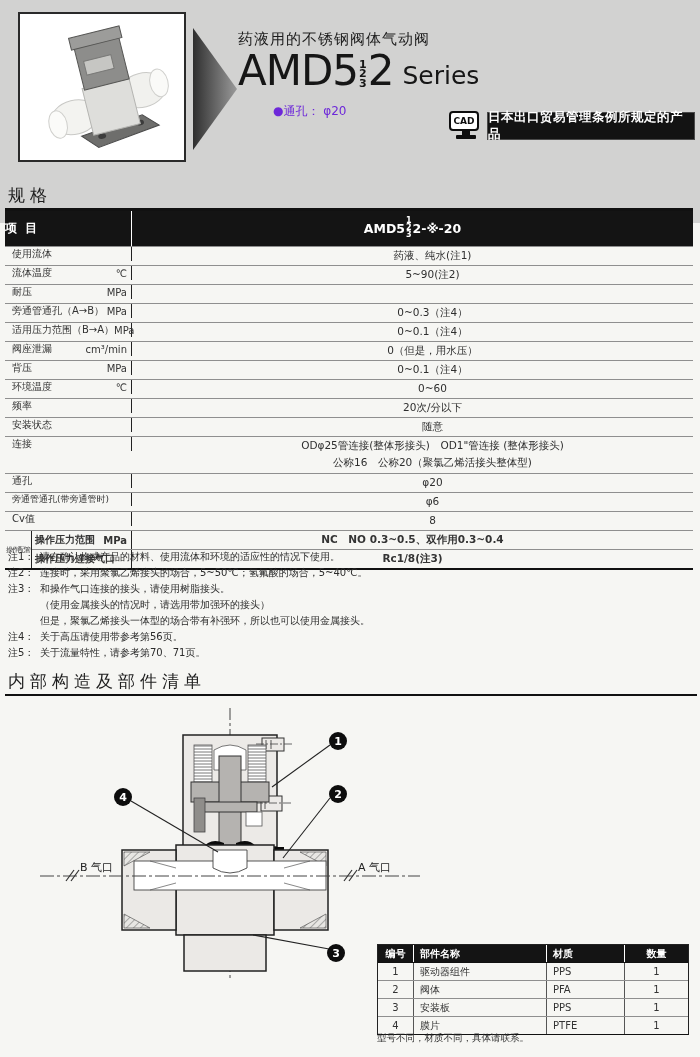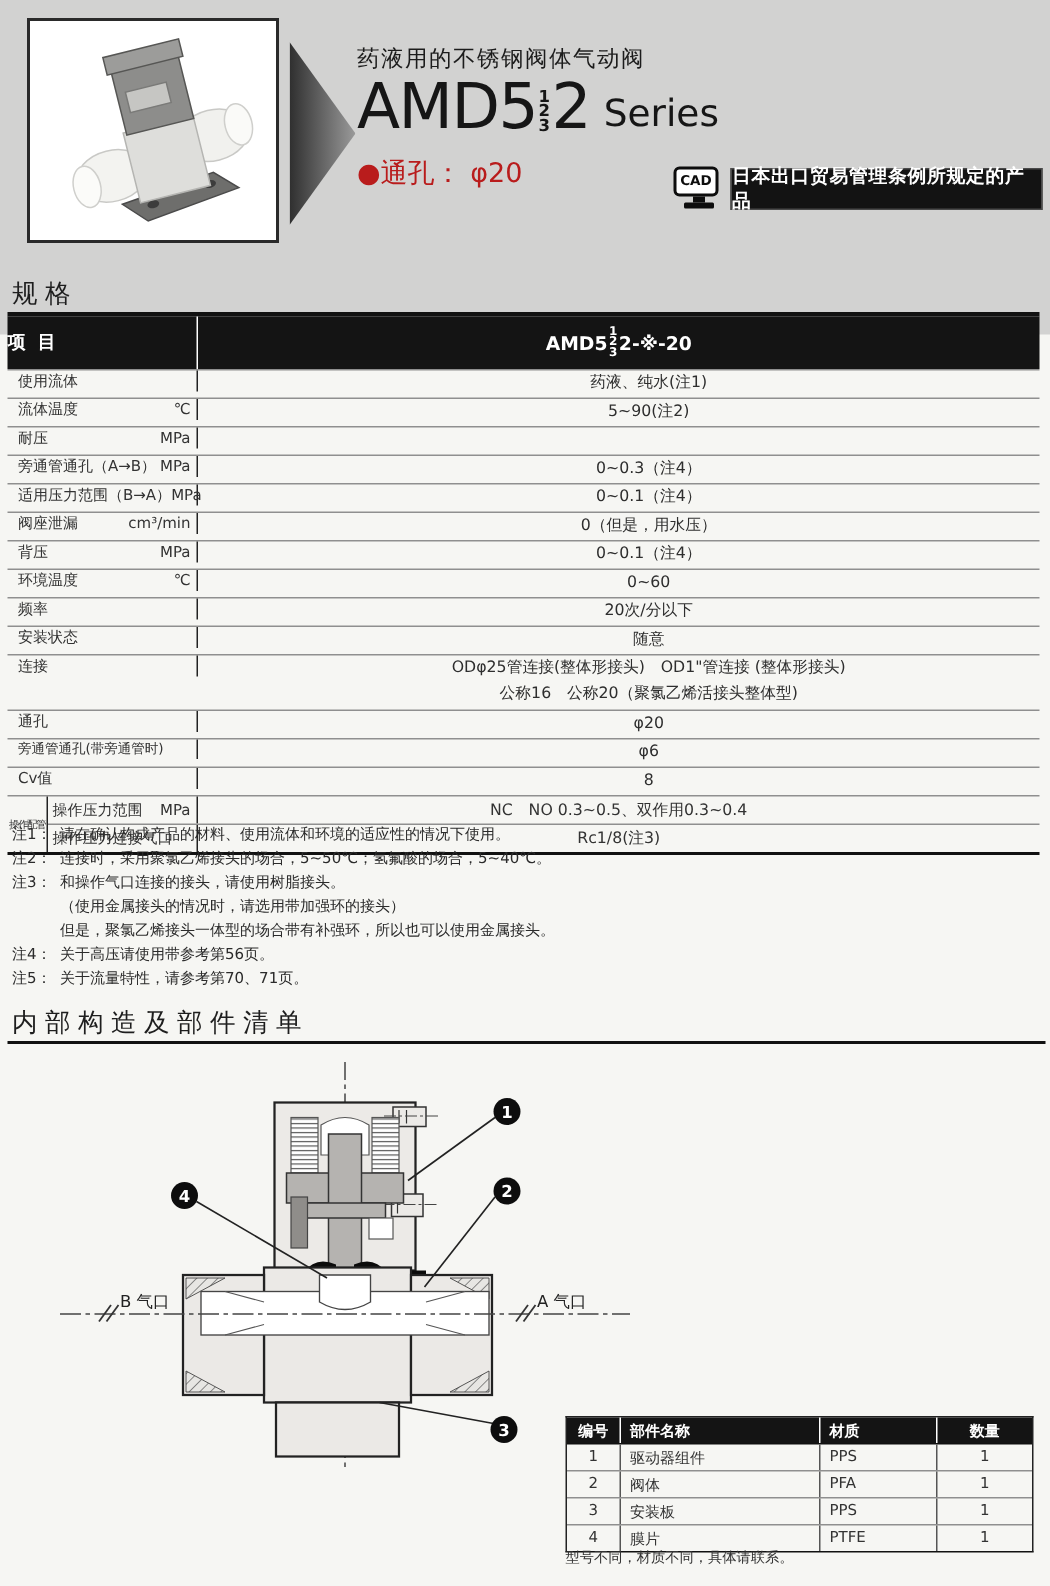--- a/index.html
+++ b/index.html
@@ -14,21 +14,21 @@
   .photo{position:absolute;left:18px;top:12px;width:168px;height:150px;background:#fff;border:2px solid #2a2a2a;box-sizing:border-box;}
   .arrow{position:absolute;left:193px;top:28px;width:44px;height:122px;
     background:linear-gradient(90deg,#2f2f2f,#9a9a9a);
     clip-path:polygon(0 0,100% 50%,0 100%);}
   .headtext{position:absolute;left:238px;top:30px;}
   .subtitle{font-size:15px;letter-spacing:1px;color:#1c1c1c;}
   .title{display:flex;align-items:flex-end;margin-top:2px;color:#161616;}
   .title .big{font-size:42px;line-height:40px;letter-spacing:-1px;}
   .stack{display:inline-flex;flex-direction:column;justify-content:center;font-size:11px;line-height:9.5px;font-weight:bold;margin:0 1px;transform:translateY(-3px);}
   .title .series{font-size:25px;line-height:30px;margin-left:9px;}
-  .bullet{font-size:18px;margin-top:12px;color:#b91c1c;}
+  .bullet{font-size:12px;margin-top:12px;color:#6d28d9;margin-left:35px;}
   .cadicon{position:absolute;left:449px;top:111px;width:34px;height:32px;}
   .cadicon .screen{width:30px;height:20px;border:2.5px solid #0d0d0d;border-radius:4px;background:#fff;
     display:flex;align-items:center;justify-content:center;font-size:9px;font-weight:bold;color:#0d0d0d;box-sizing:border-box;}
   .cadicon .neck{width:8px;height:4px;background:#0d0d0d;margin:0 auto;}
   .cadicon .foot{width:20px;height:4px;background:#0d0d0d;margin:0 auto;border-radius:1px;}
   .banner{position:absolute;left:487px;top:112px;width:208px;height:28px;background:#131313;border:1px solid #4a4a4a;
     color:#fff;font-size:12.5px;font-weight:bold;display:flex;align-items:center;justify-content:center;letter-spacing:.5px;box-sizing:border-box;}
   
   .h1{position:absolute;left:8px;font-size:17px;letter-spacing:5px;color:#1e1e1e;}
   .rule2{position:absolute;left:5px;width:692px;border-bottom:2.5px solid #111;}
@@ -40,21 +40,21 @@
   .shead .stack{font-size:8px;line-height:7px;transform:translateY(-1px);}
   .srow{display:flex;min-height:18px;border-top:1px solid #8f8f8f;align-items:flex-start;font-size:10px;color:#333;gap:40px;}
   .srow:first-of-type{border-top:none;}
   .lcell{width:127px;display:flex;align-items:center;justify-content:space-between;padding:0 4px 0 7px;border-right:1.5px solid #222;box-sizing:border-box;}
   .lbl{white-space:nowrap;}
   .unit{white-space:nowrap;color:#333;}
   .vcell{flex:1;display:flex;flex-direction:column;align-items:center;justify-content:center;font-size:10.5px;color:#2e2e2e;text-align:center;line-height:17px;}
   .grp{display:flex;border-top:1px solid #8f8f8f;font-size:10px;color:#333;}
   .grp .gcell{width:27px;border-right:1px solid #222;display:flex;align-items:center;justify-content:center;font-size:7px;letter-spacing:-1px;box-sizing:border-box;}
   .grp .gcol{flex:1;display:flex;flex-direction:column;}
-  .grp .gr{display:flex;height:18px;}
+  .grp .gr{display:flex;height:18px;font-weight:bold;}
   .grp .gr+.gr{border-top:1px solid #8f8f8f;}
   .grp .glbl{width:100px;display:flex;align-items:center;justify-content:space-between;padding:0 4px 0 3px;border-right:1.5px solid #222;box-sizing:border-box;}
   .grp .gval{flex:1;display:flex;align-items:center;justify-content:center;font-size:10.5px;}
   
   .notes{position:absolute;left:8px;top:549px;font-size:10px;line-height:16px;color:#2b2b2b;}
   .note{display:flex;}
   .note .tag{width:32px;flex:none;}
   
   .diag{position:absolute;left:0;top:700px;}
   

